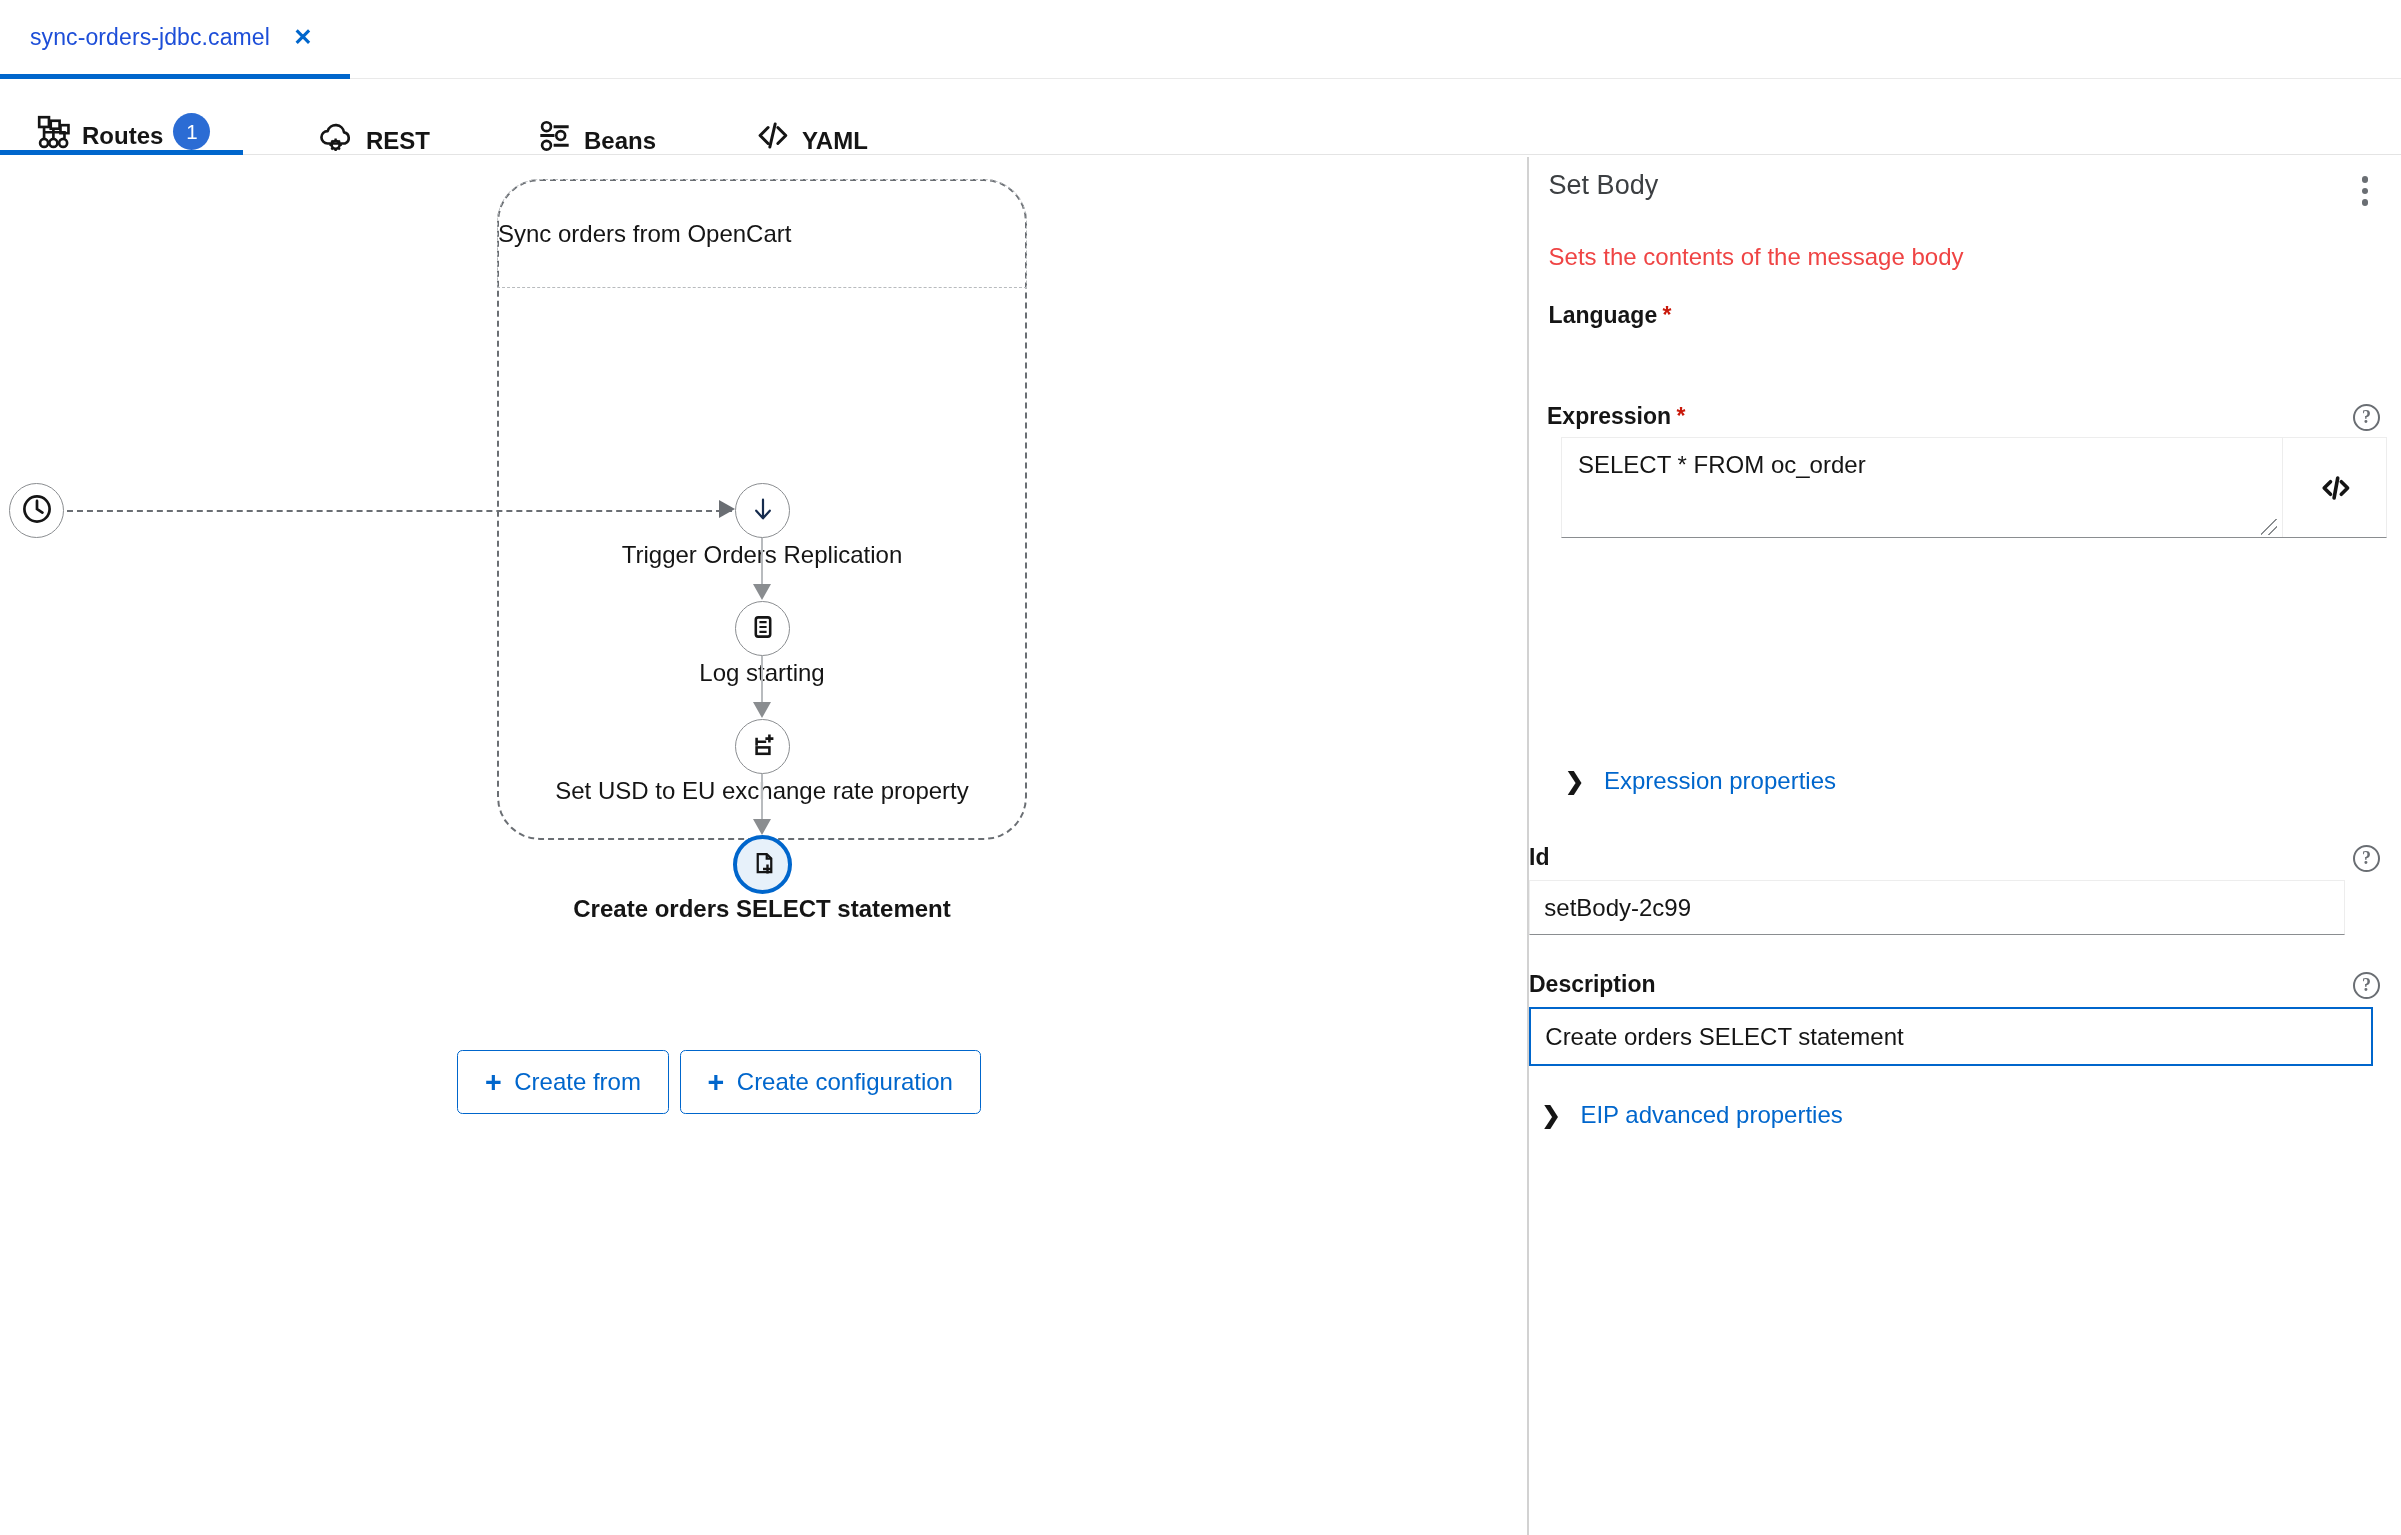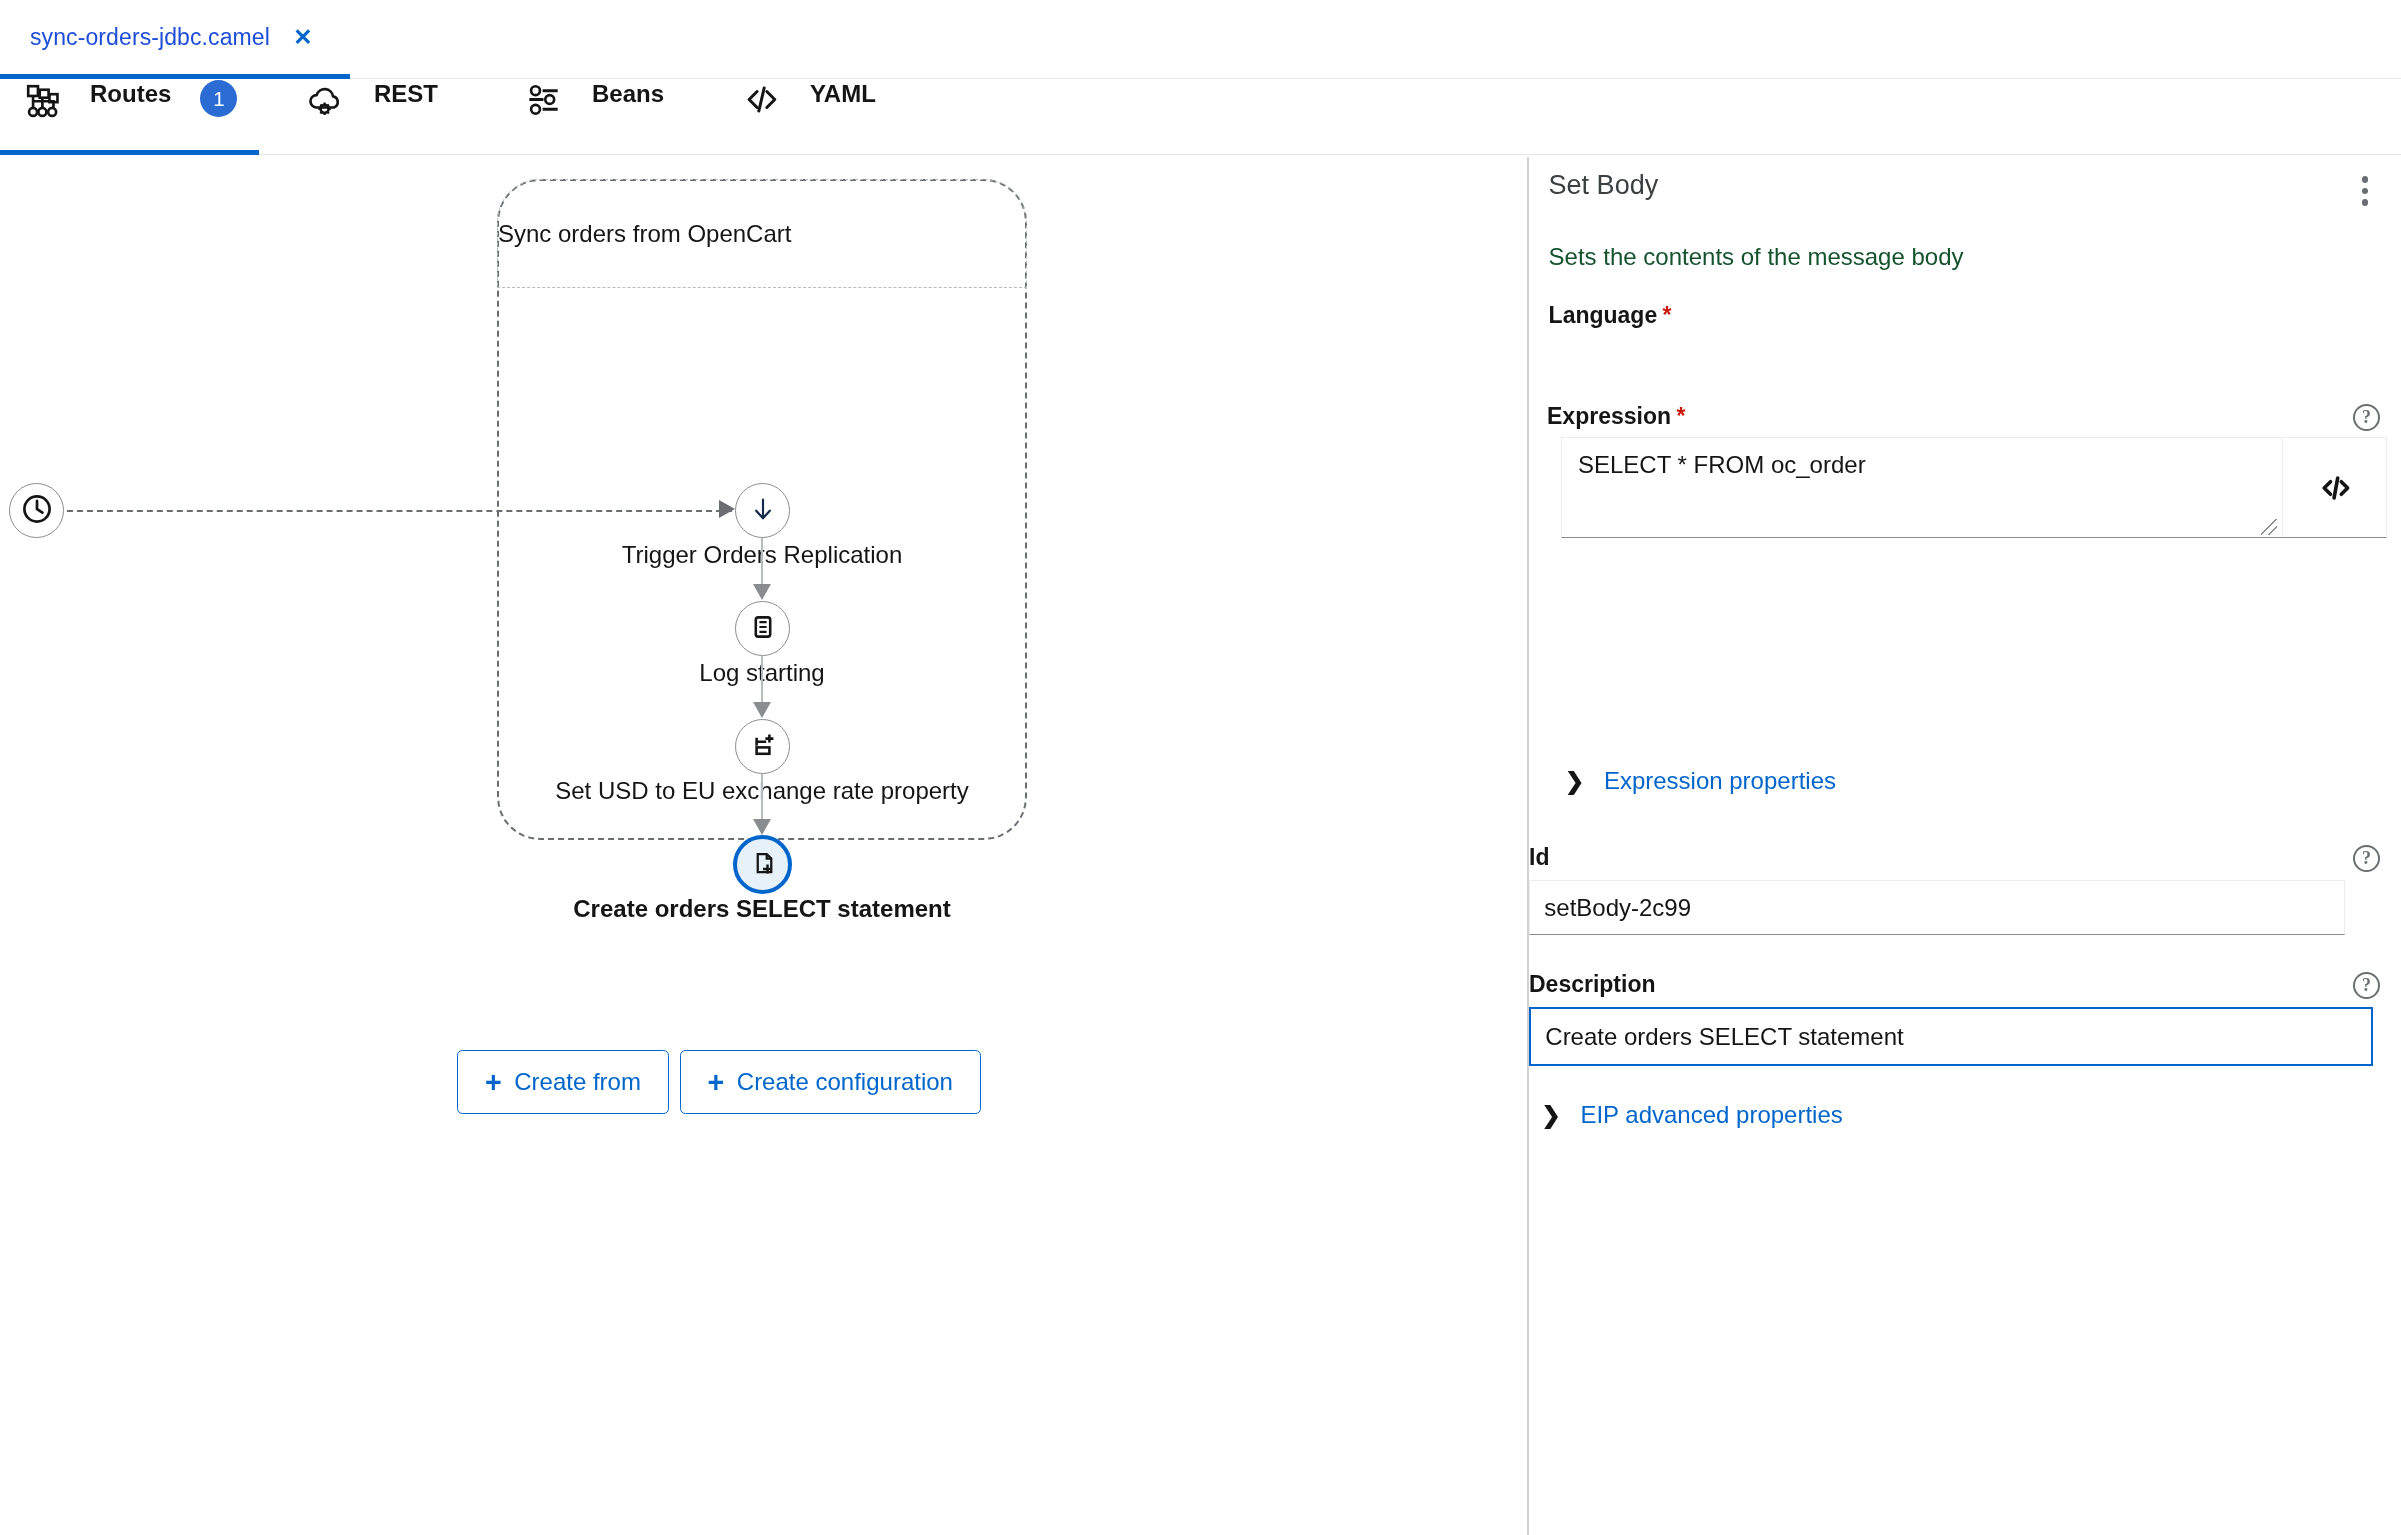--- a/index.html
+++ b/index.html
@@ -31,22 +31,22 @@
     cursor: pointer; padding: 3.6px;
   }
 
   
   .tabstrip {
     position: absolute; left: 0; top: 80px; width: 2401px; height: 75px;
     background: #ffffff; border-bottom: 1.8px solid #e4e4e4;
   }
   .tab {
     position: absolute; top: 0; height: 75px;
-    display: flex; align-items: flex-start; gap: 29px;
-    padding: 0 22px; cursor: pointer;
+    display: flex; align-items: flex-end; gap: 10px;
+    padding: 0 33px; cursor: pointer;
   }
   .tab-label { font-size: 24px; font-weight: bold; color: #151515; white-space: nowrap; }
   .tab.active { border-bottom: 5.4px solid #06c; }
   .tab-badge {
     min-width: 37px; height: 37px; border-radius: 19px; background: #2b6cd4;
     color: #fff; font-size: 20.5px; display: flex; align-items: center;
     justify-content: center; padding: 0 9px;
   }
   .tab-icon { width: 39px; height: 39px; display: block; flex: none; }
 
@@ -141,21 +141,21 @@
   .kebab {
     position: absolute; right: 18px; top: 12.5px;
     width: 36px; height: 43px; cursor: pointer;
     display: flex; flex-direction: column; align-items: center;
     justify-content: center; gap: 5.4px;
   }
   .kebab i { width: 6.2px; height: 6.2px; border-radius: 50%; background: #6a6e73; display:block; }
 
   .rp-desc {
     position: absolute; left: 19.6px; top: 86px;
-    font-size: 24px; color: #14532d;
+    font-size: 24px; color: #ef4444;
   }
 
   .field-label {
     position: absolute; font-size: 23px; font-weight: bold; color: #151515;
   }
   .req-star { color: #c9190b; font-weight: bold; margin-left: 5.4px; font-size: 23px; }
 
   .help-icon {
     position: absolute; width: 27px; height: 27px; border-radius: 50%;
     border: 2.2px solid #6a6e73; color: #6a6e73;

